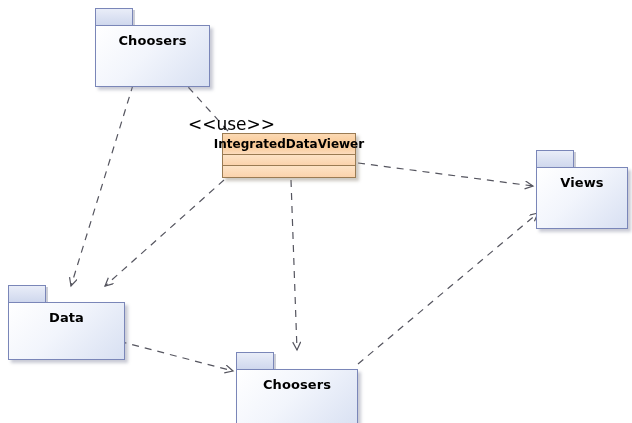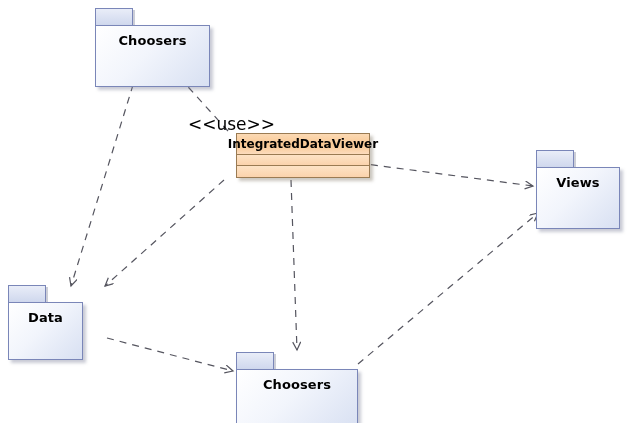--- a/index.html
+++ b/index.html
@@ -136,40 +136,40 @@
 
   <div class="pkg" style="left:95px; top:8px;">
     <div class="pkg-tab"></div>
     <div class="pkg-body" style="width:115px; height:62px;">
       <div class="pkg-label">Choosers</div>
     </div>
   </div>
 
   <div class="pkg" style="left:536px; top:150px;">
     <div class="pkg-tab"></div>
-    <div class="pkg-body" style="width:84px; height:62px;">
+    <div class="pkg-body" style="width:92px; height:62px;">
       <div class="pkg-label">Views</div>
     </div>
   </div>
 
   <div class="pkg" style="left:8px; top:285px;">
     <div class="pkg-tab"></div>
-    <div class="pkg-body" style="width:75px; height:58px;justify-content:center;">
+    <div class="pkg-body" style="width:117px; height:58px;justify-content:center;">
       <div class="pkg-label">Data</div>
     </div>
   </div>
 
   <div class="pkg" style="left:236px; top:352px;">
     <div class="pkg-tab"></div>
     <div class="pkg-body" style="width:122px; height:62px;">
       <div class="pkg-label">Choosers</div>
     </div>
   </div>
 
-  <div class="cls" style="left:236px; top:133px; width:134px; height:45px;">
+  <div class="cls" style="left:222px; top:133px; width:134px; height:45px;">
     <div class="cls-title">
       <span>IntegratedDataViewer</span>
     </div>
     <div class="cls-compartment"></div>
     <div class="cls-compartment last"></div>
   </div>
 
 </div>
 
 </body></html>

